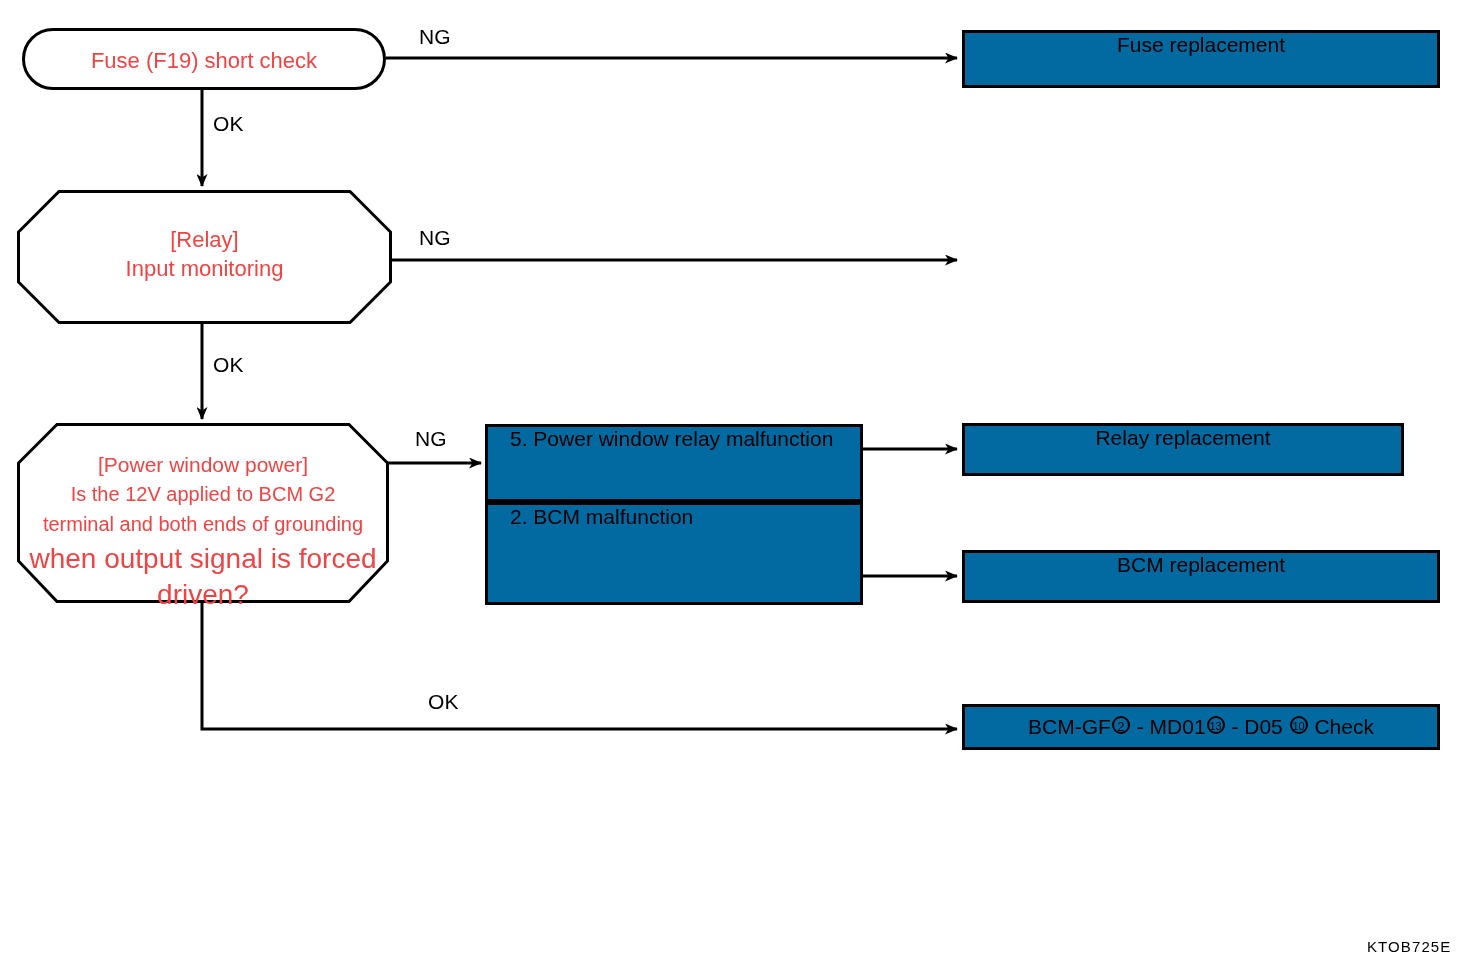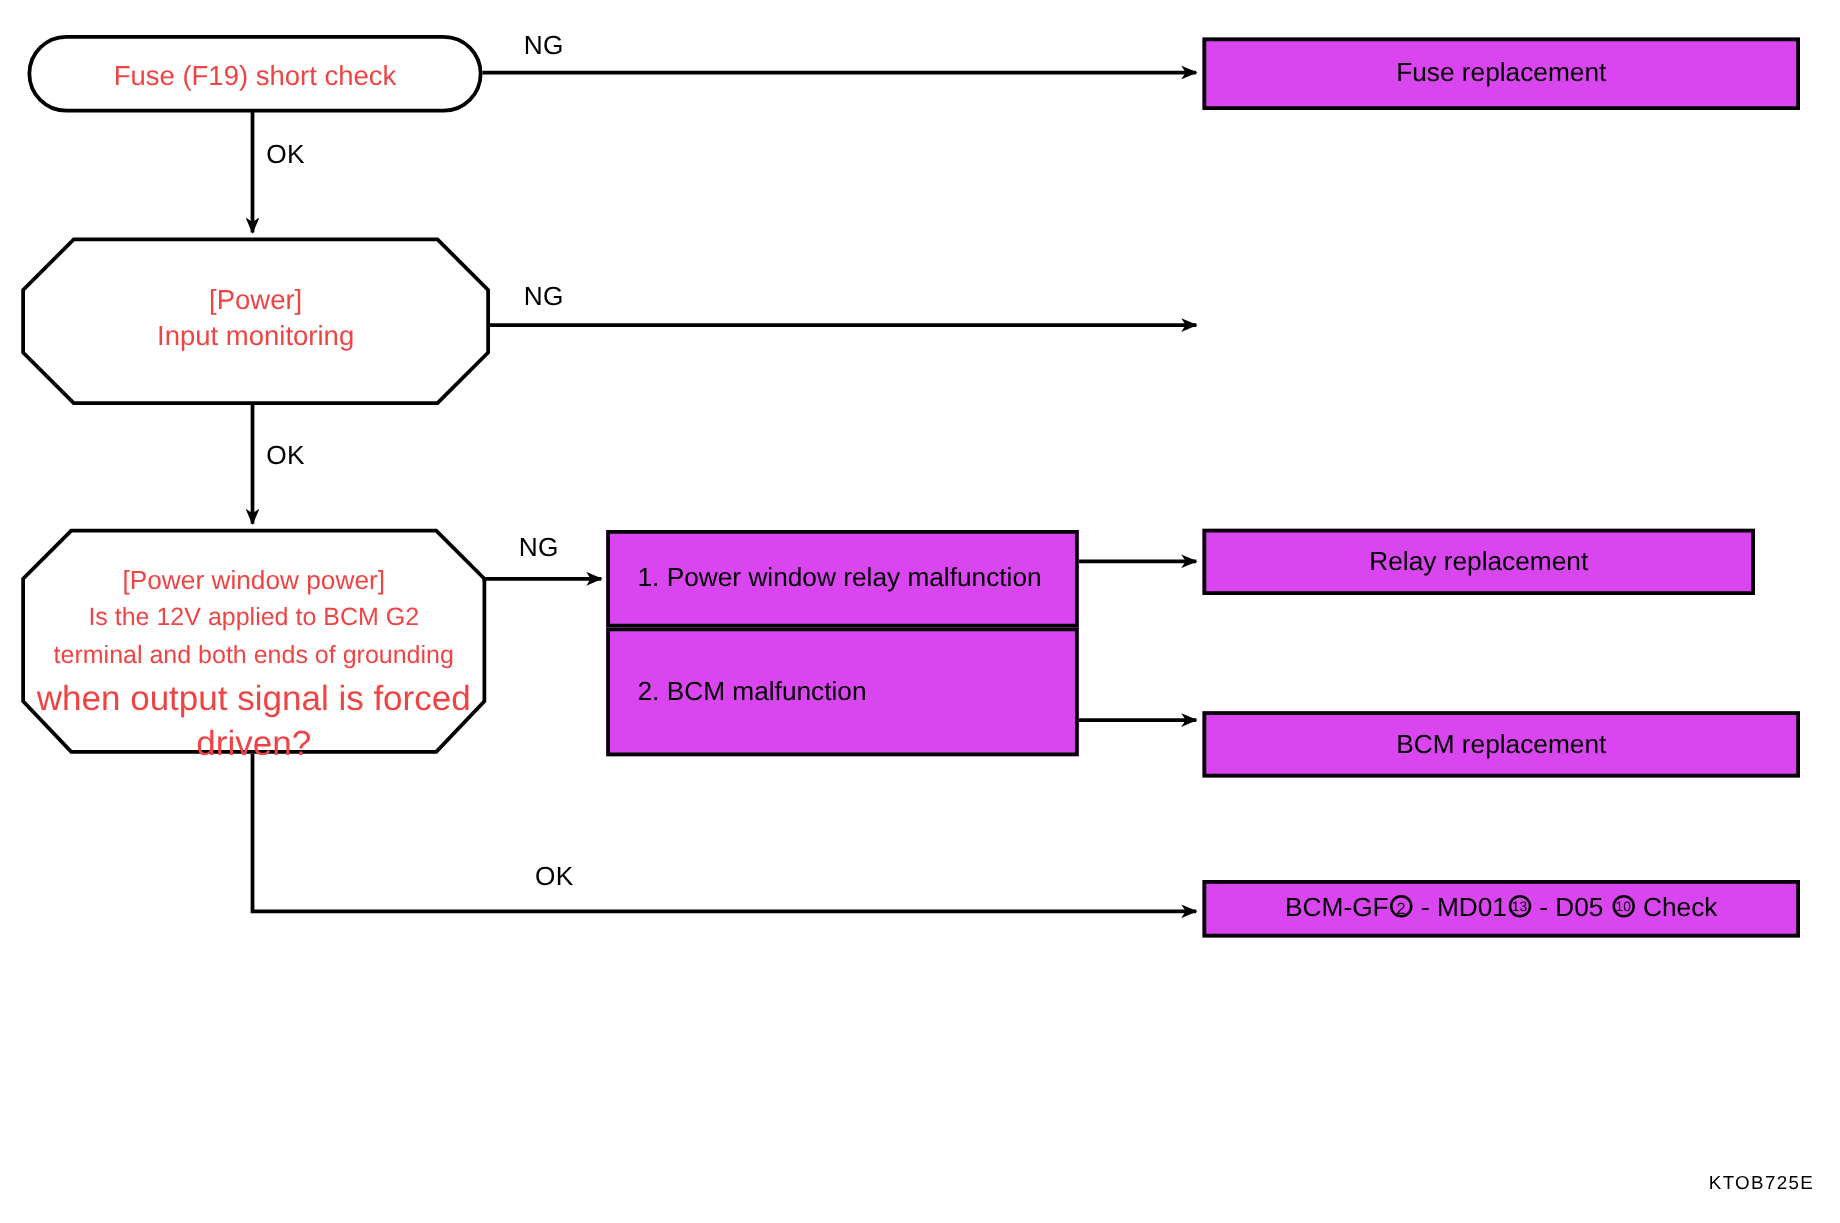--- a/index.html
+++ b/index.html
@@ -30,24 +30,23 @@
   }
   .edge-label {
     position: absolute;
     font-size: 21px;
     color: #000;
     letter-spacing: .2px;
   }
   .box {
     position: absolute;
     border: 3px solid #000;
-    background: #d946ef;
+    background: #0369a1;
     box-sizing: border-box;
     display: flex;
-    align-items: center;
     justify-content: center;
     font-size: 21px;
   }
   .box.left-align {
     justify-content: flex-start;
     padding-left: 22px;
   }
   .corner-code {
     position: absolute;
     font-size: 15px;
@@ -77,45 +76,45 @@
 <div id="page">
 
   <svg class="shape-svg" style="left:22px; top:28px;" width="364" height="62">
     <rect x="1.5" y="1.5" width="361" height="59" rx="29.5" ry="29.5" fill="#ffffff" stroke="#000000" stroke-width="3"></rect>
   </svg>
   <div class="node-text" style="left:22px; top:47px; width:364px; font-size:22px;">Fuse (F19) short check</div>
 
   <svg class="shape-svg" style="left:17px; top:190px;" width="375" height="134">
     <polygon points="42,1.5 333,1.5 373.5,42 373.5,92 333,132.5 42,132.5 1.5,92 1.5,42" fill="#ffffff" stroke="#000000" stroke-width="3"></polygon>
   </svg>
-  <div class="node-text" style="left:17px; top:226px; width:375px; font-size:22px;">[Power]</div>
+  <div class="node-text" style="left:17px; top:226px; width:375px; font-size:22px;">[Relay]</div>
   <div class="node-text" style="left:17px; top:255px; width:375px; font-size:22px;">Input monitoring</div>
 
   <svg class="shape-svg" style="left:17px; top:423px;" width="372" height="180">
     <polygon points="40,1.5 332,1.5 370.5,40 370.5,138 332,178.5 40,178.5 1.5,138 1.5,40" fill="#ffffff" stroke="#000000" stroke-width="3"></polygon>
   </svg>
   <div class="node-text" style="left:17px; top:451px; width:372px; font-size:21px;">[Power window power]</div>
   <div class="node-text" style="left:17px; top:481px; width:372px; font-size:20px;">Is the 12V applied to BCM G2</div>
   <div class="node-text" style="left:12px; top:511px; width:382px; font-size:20px;">terminal and both ends of grounding</div>
   <div class="node-text" style="left:12px; top:541px; width:382px; font-size:28px;">when output signal is forced driven?</div>
 
   <div class="box left-align" style="left:485px; top:424px; width:378px; height:78px;">
-    <span>1. Power window relay malfunction</span>
+    <span>5. Power window relay malfunction</span>
   </div>
   <div class="box left-align" style="left:485px; top:502px; width:378px; height:103px;">
     <span>2. BCM malfunction</span>
   </div>
 
   <div class="box" style="left:962px; top:30px; width:478px; height:58px;">
     <span>Fuse replacement</span>
   </div>
   <div class="box" style="left:962px; top:423px; width:442px; height:53px;">
     <span>Relay replacement</span>
   </div>
-  <div class="box" style="left:962px; top:550px; width:478px; height:53px;margin-top:19px;">
+  <div class="box" style="left:962px; top:550px; width:478px; height:53px;">
     <span>BCM replacement</span>
   </div>
 
   <div class="box" style="left:962px; top:704px; width:478px; height:46px;">
     <span style="display:inline-flex; align-items:center; white-space:pre;">
       <span>BCM-GF</span><span class="circ">2</span><span> - MD01</span><span class="circ wide">13</span><span> - D05 </span><span class="circ wide">10</span><span> Check</span>
     </span>
   </div>
 
   <svg class="shape-svg" style="left:0; top:0;" width="1472" height="978">

